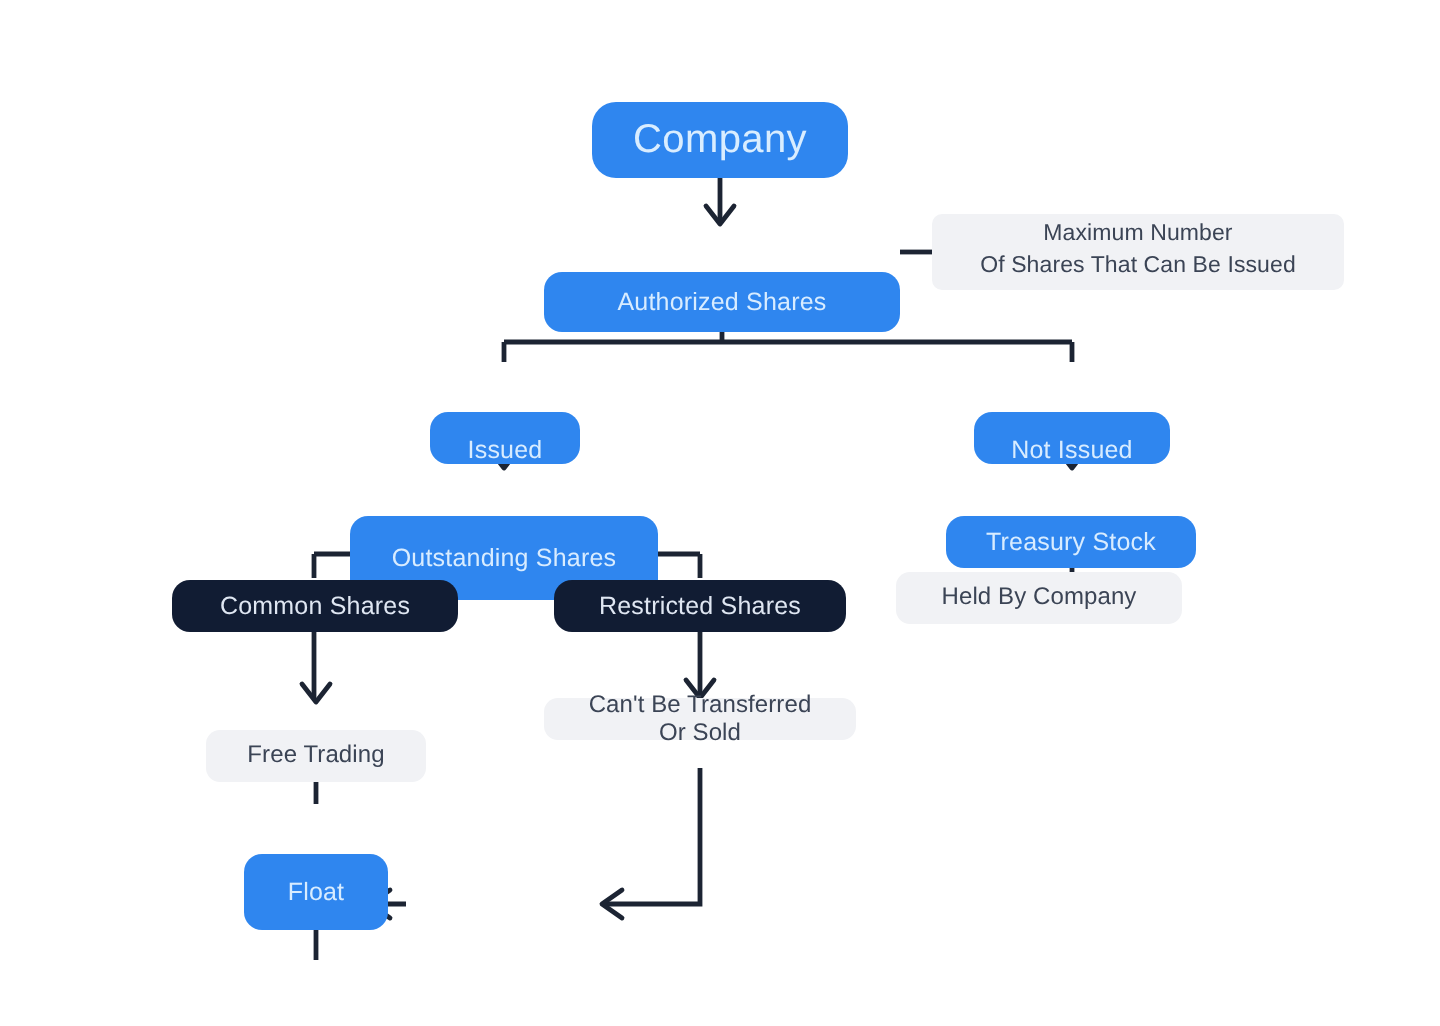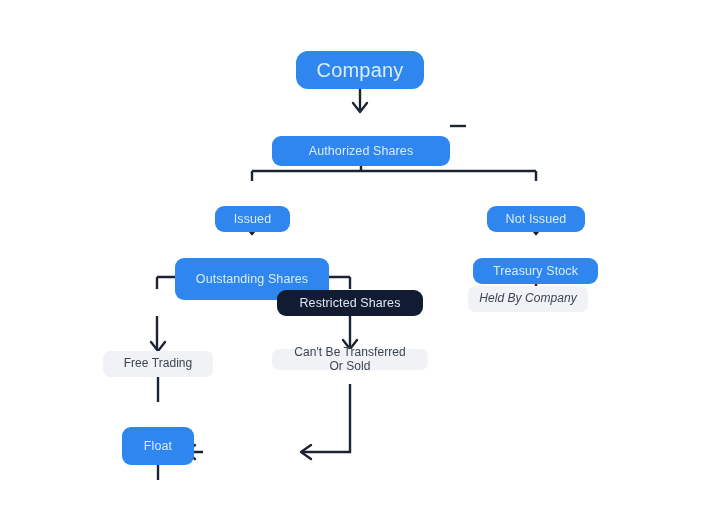--- a/index.html
+++ b/index.html
@@ -128,47 +128,54 @@
   </svg>
 
   <div class="node node-blue-lg" style="left:296px; top:51px; width:128px; height:38px;">
     <span>Company</span>
   </div>
 
   <div class="node node-blue" style="left:272px; top:112px; width:178px; height:30px;">
     <span>Authorized Shares</span>
   </div>
 
+  <div class="node node-note" style="left:466px; top:107px; width:206px; height:38px;">
+    <span>Maximum Number
+Of Shares That Can Be Issued</span>
+  </div>
 
-  <div class="node node-blue" style="left:215px; top:182px; width:75px; height:26px;">
+  <div class="node node-blue" style="left:215px; top:182px; width:75px; height:26px;align-items:flex-end;">
     <span>Issued</span>
   </div>
 
-  <div class="node node-blue" style="left:487px; top:182px; width:98px; height:26px;">
+  <div class="node node-blue" style="left:487px; top:182px; width:98px; height:26px;align-items:flex-end;">
     <span>Not Issued</span>
   </div>
 
   <div class="node node-blue" style="left:175px; top:234px; width:154px; height:42px;">
     <span>Outstanding Shares</span>
   </div>
 
   <div class="node node-blue" style="left:473px; top:234px; width:125px; height:26px;">
     <span>Treasury Stock</span>
   </div>
 
+  <div class="node node-dark" style="left:86px; top:290px; width:143px; height:26px;">
+    <span>Common Shares</span>
+  </div>
 
   <div class="node node-dark" style="left:277px; top:290px; width:146px; height:26px;">
     <span>Restricted Shares</span>
   </div>
 
-  <div class="node node-gray" style="left:468px; top:286px; width:120px; height:26px;font-style:italic;">
+  <div class="node node-gray" style="left:448px; top:286px; width:143px; height:26px;">
     <span>Held By Company</span>
   </div>
 
-  <div class="node node-gray" style="left:103px; top:351px; width:110px; height:26px;">
+  <div class="node node-gray" style="left:103px; top:365px; width:110px; height:26px;">
     <span>Free Trading</span>
   </div>
 
   <div class="node node-gray" style="left:272px; top:349px; width:156px; height:21px;">
     <span>Can't Be Transferred
 Or Sold</span>
   </div>
 
   <div class="node node-blue" style="left:122px; top:403px; width:72px; height:38px;">
     <span>Float</span>

